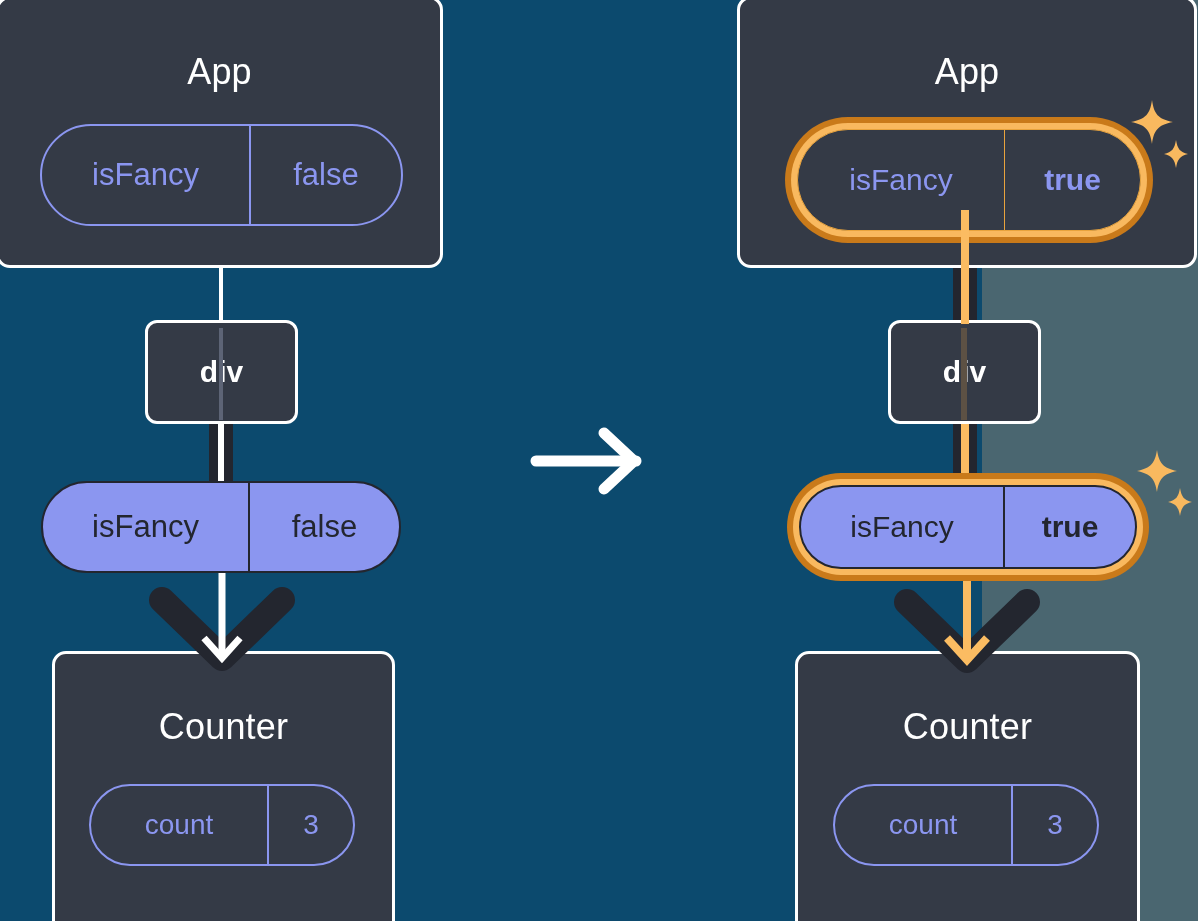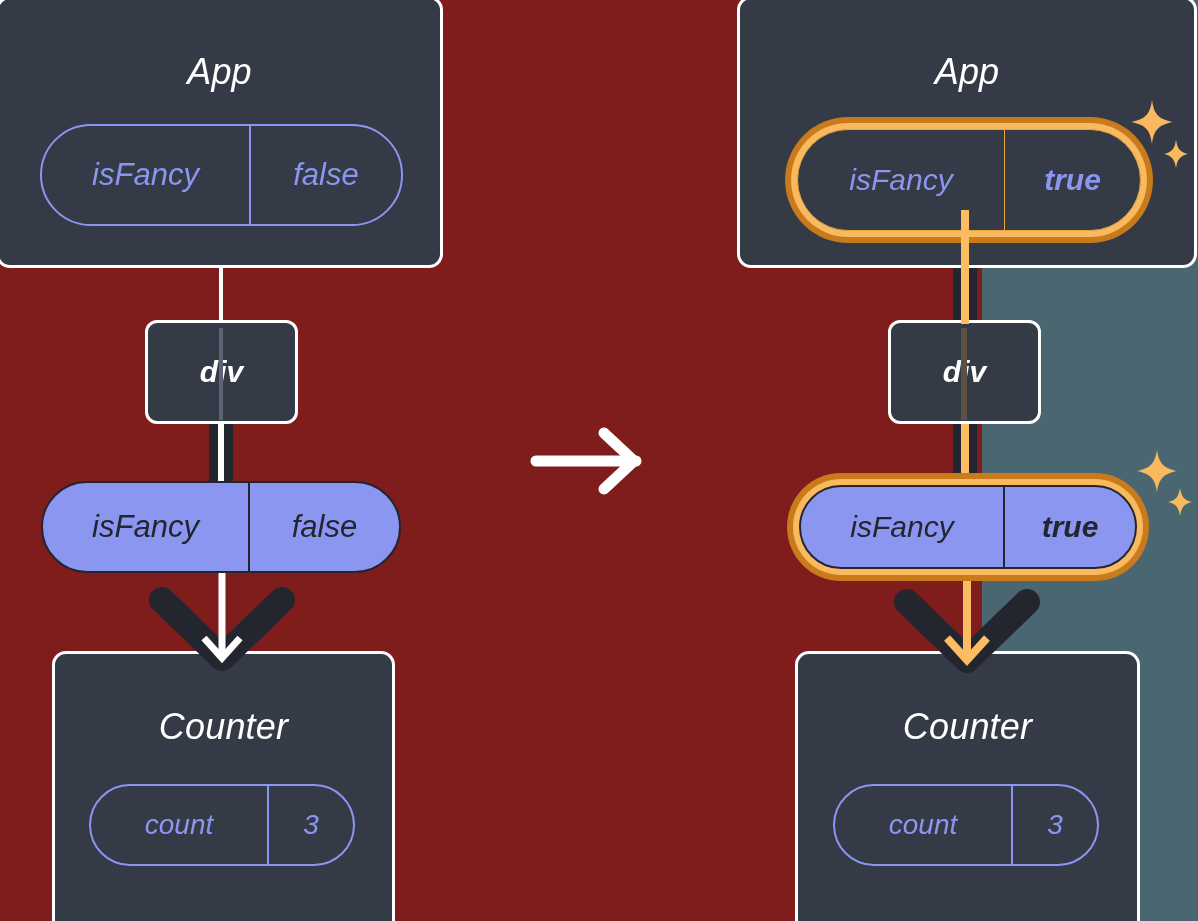--- a/index.html
+++ b/index.html
@@ -6,22 +6,21 @@
     margin: 0; padding: 0;
     width: 1198px; height: 921px;
     overflow: hidden;
     background: #4a6670;
     font-family: "Liberation Sans", sans-serif;
   }
   #stage {
     position: relative;
     width: 982px;
     height: 921px;
-    background: #7f1d1d;
-    font-style: italic;
+    background: #0c4a6e;
   }
 
   
   .nodebox {
     position: absolute;
     background: #343a46;
     border: 3px solid #ffffff;
     border-radius: 14px;
     box-sizing: border-box;
     z-index: 6;

